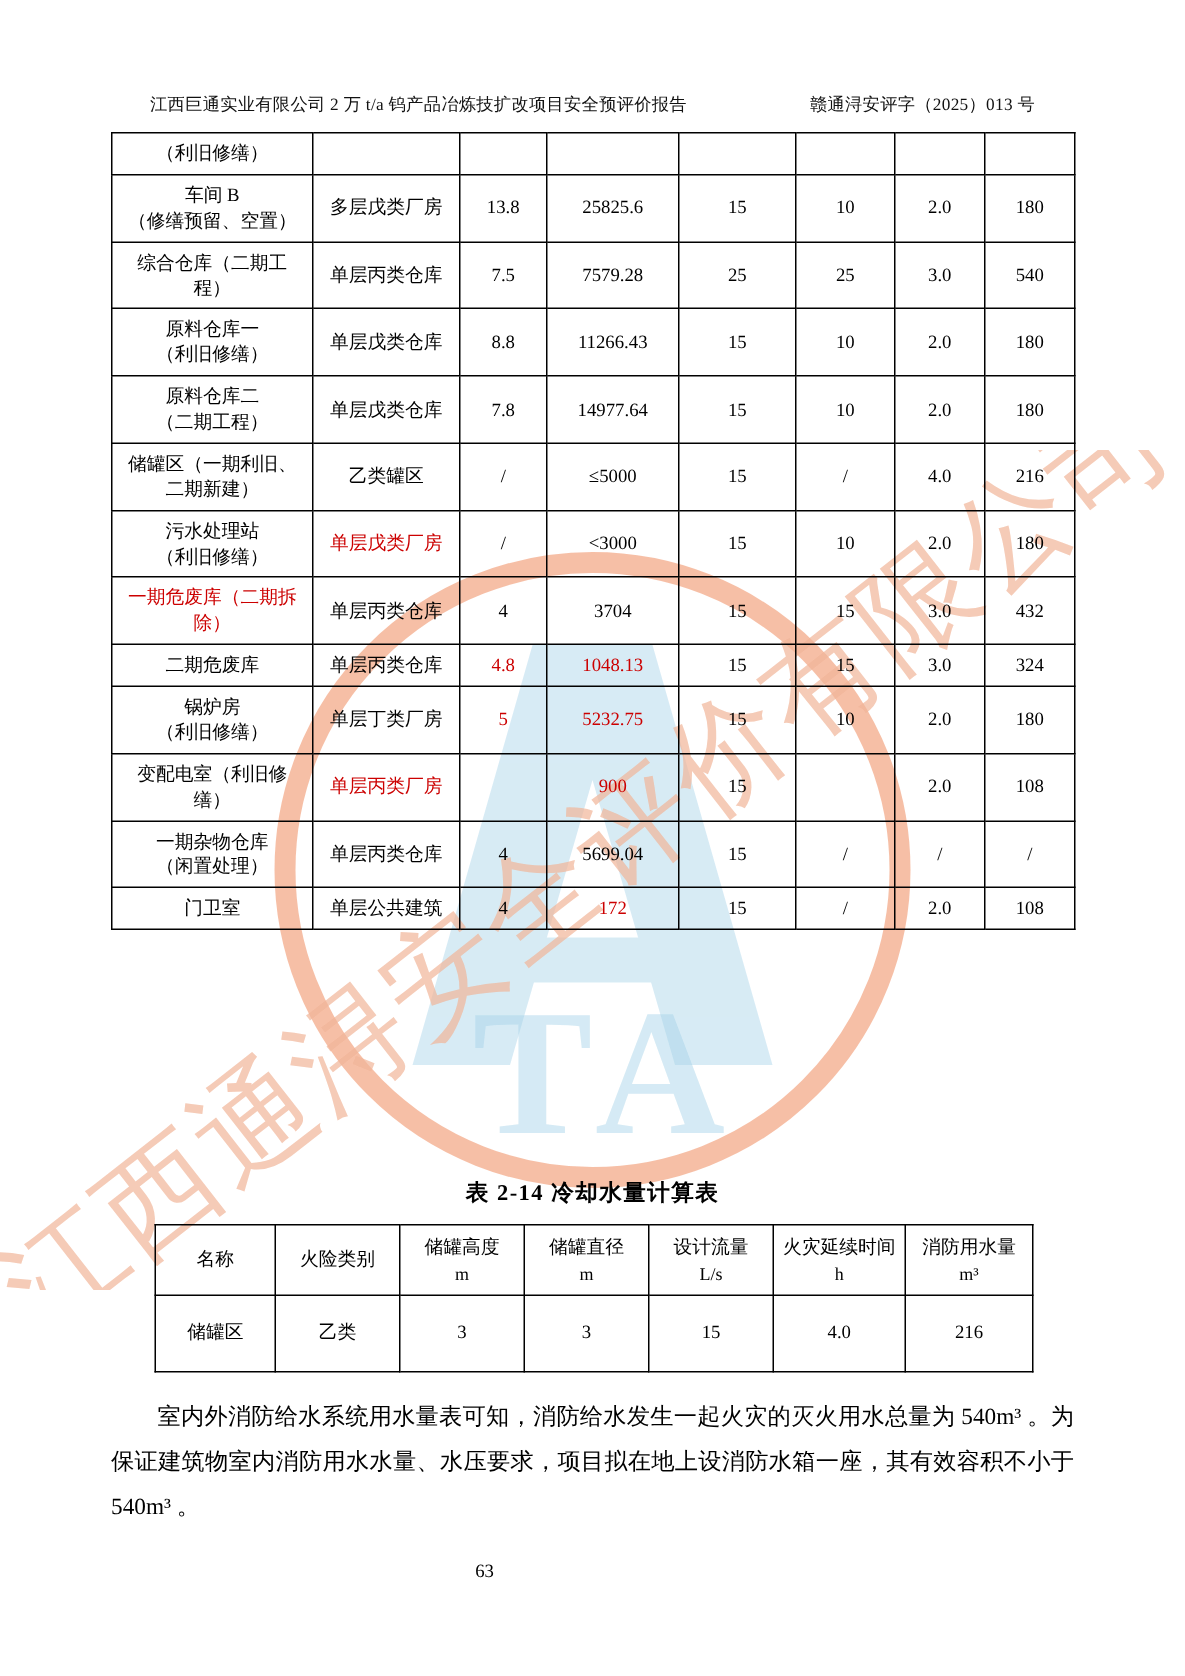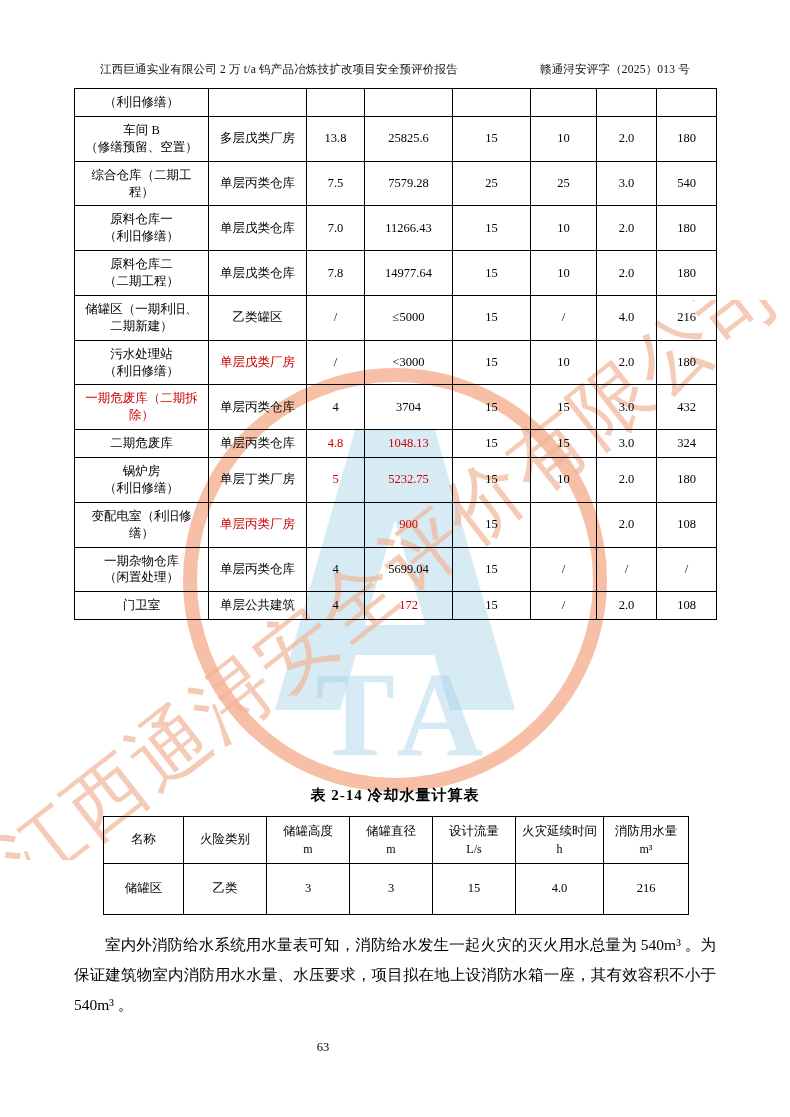--- a/index.html
+++ b/index.html
@@ -204,21 +204,21 @@
           <td>7.5</td>
           <td>7579.28</td>
           <td>25</td>
           <td>25</td>
           <td>3.0</td>
           <td>540</td>
         </tr>
         <tr>
           <td class="name">原料仓库一<br>（利旧修缮）</td>
           <td>单层戊类仓库</td>
-          <td>7.0</td>
+          <td>8.8</td>
           <td>11266.43</td>
           <td>15</td>
           <td>10</td>
           <td>2.0</td>
           <td>180</td>
         </tr>
         <tr>
           <td class="name">原料仓库二<br>（二期工程）</td>
           <td>单层戊类仓库</td>
           <td>7.8</td>

